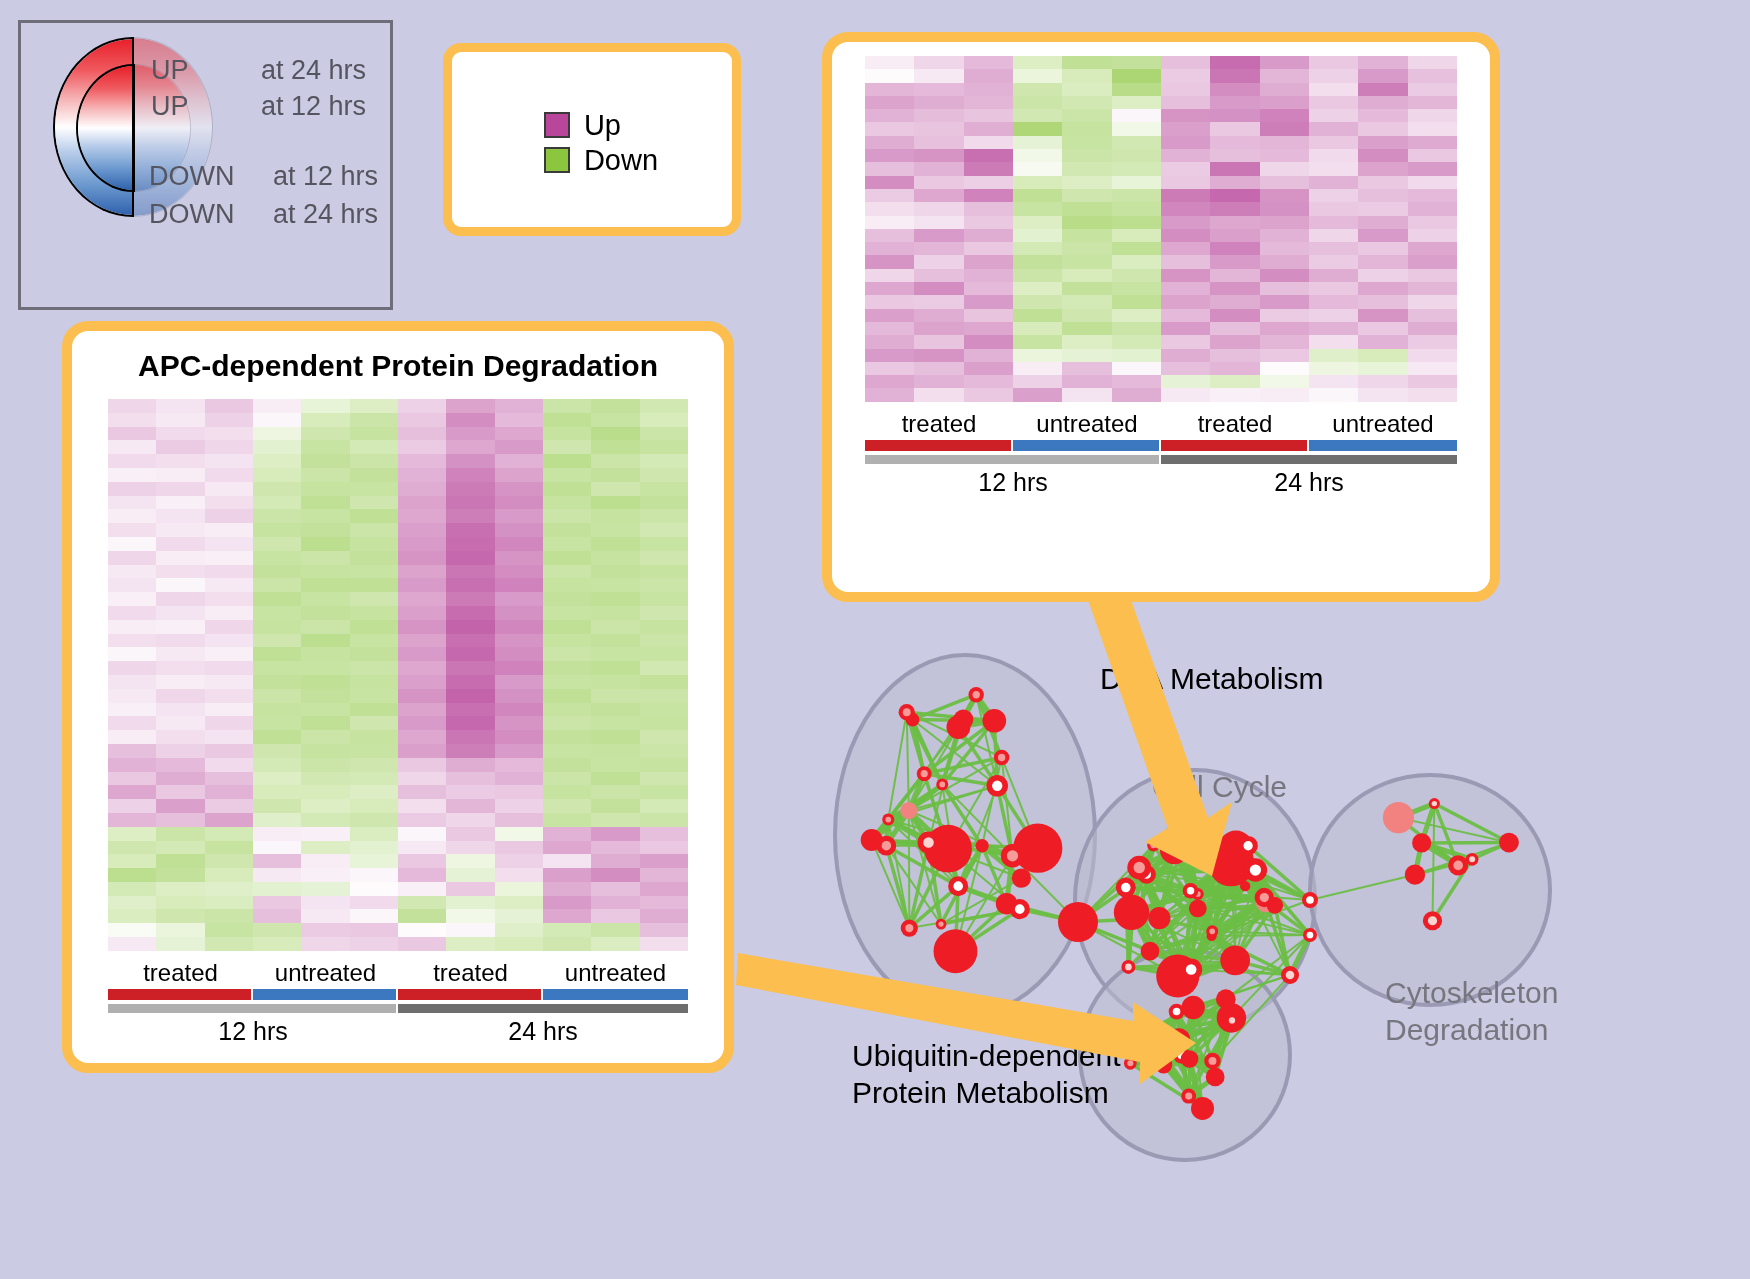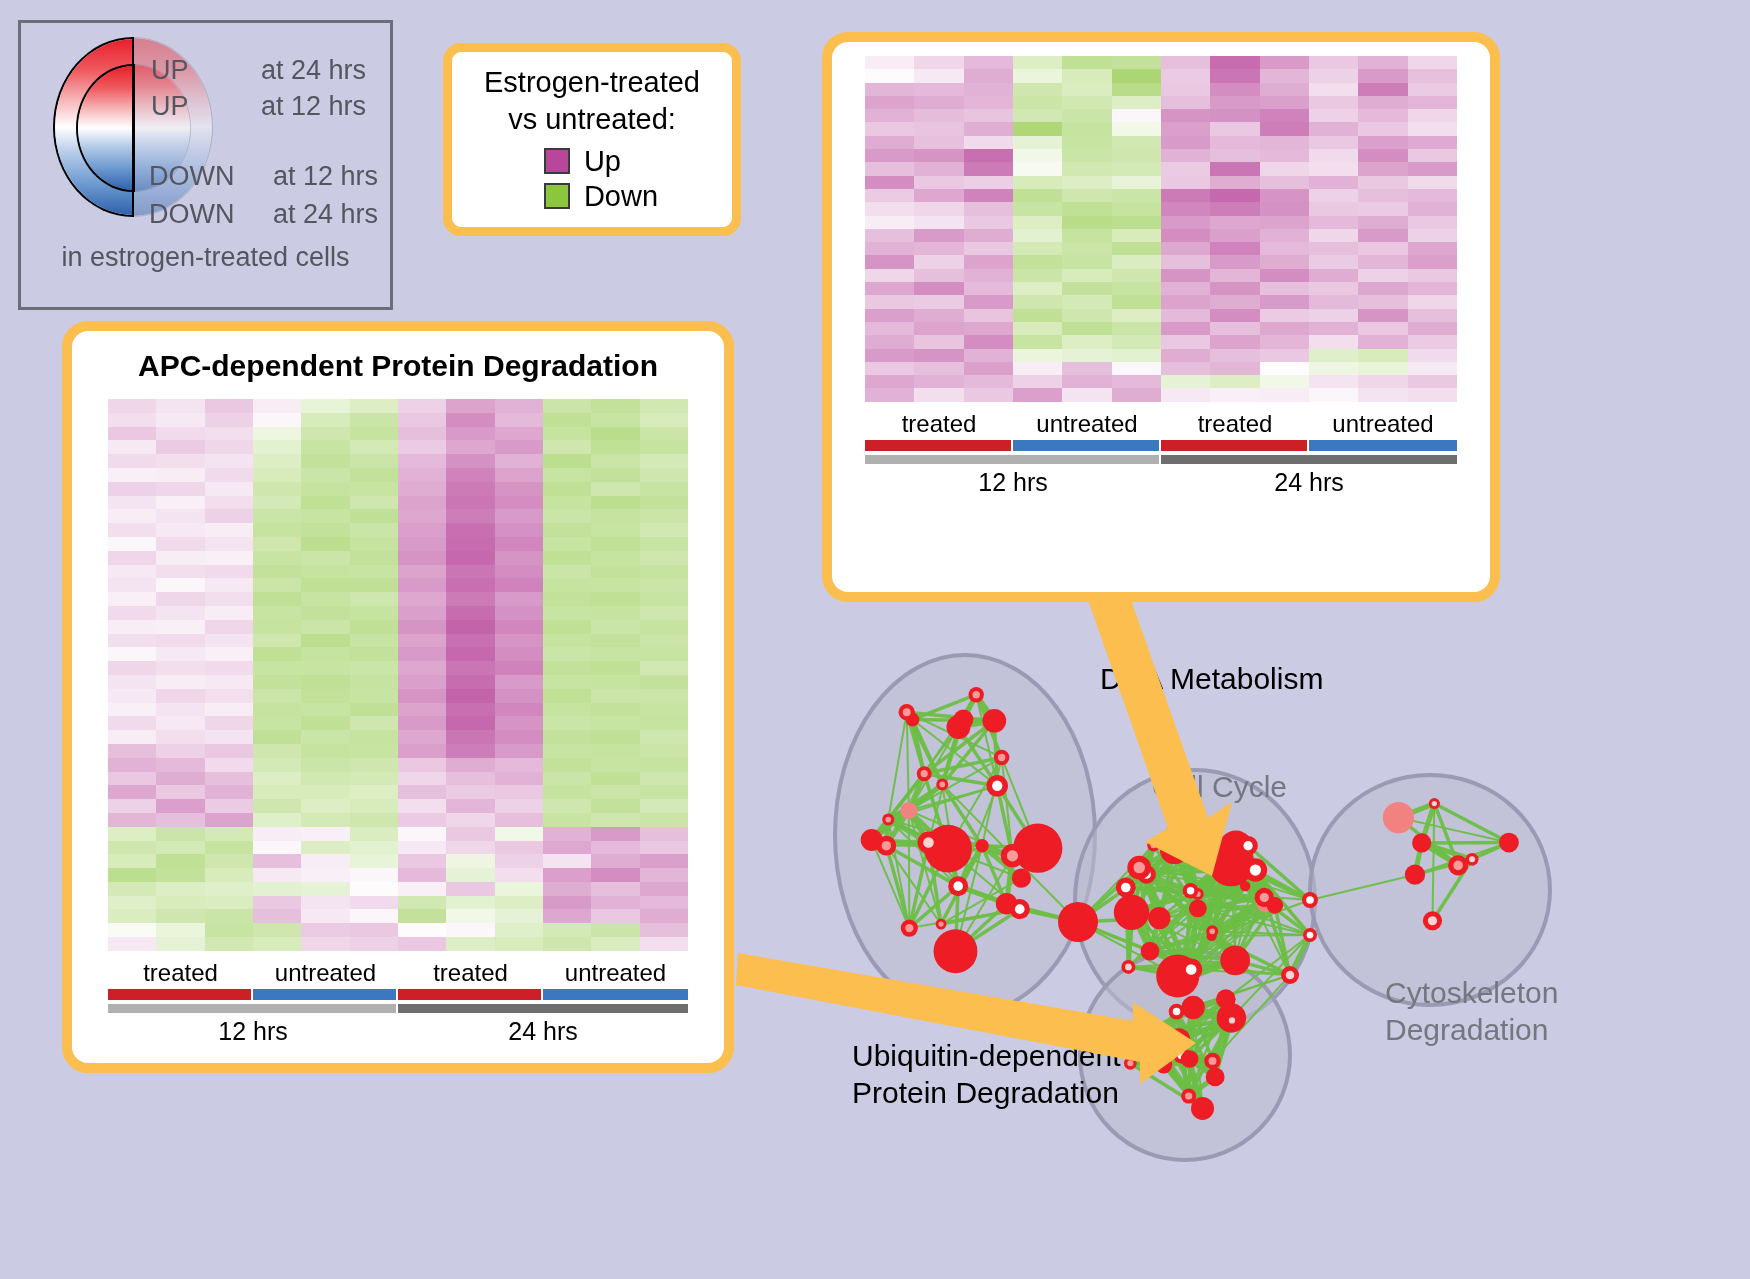--- a/index.html
+++ b/index.html
@@ -102,33 +102,28 @@
   <div class="lg-key" style="left:130px;top:68px;">UP</div>
   <div class="lg-time" style="left:240px;top:68px;color:#55555f;font-size:27px;">at 12 hrs</div>
 
   <div class="lg-key" style="left:128px;top:138px;">DOWN</div>
   <div class="lg-time" style="left:252px;top:138px;color:#55555f;font-size:27px;">at 12 hrs</div>
 
   <div class="lg-key" style="left:128px;top:176px;">DOWN</div>
   <div class="lg-time" style="left:252px;top:176px;color:#55555f;font-size:27px;">at 24 hrs</div>
 
   <div id="lg-bottom">
-    <div>in estrogen-treated cells</div>
   </div>
 </div>
 
 <style>
   .lg-key{color:#55555f;font-size:27px;}
 </style>
 
 <div class="abs" id="updown-legend">
-  <div class="hdr">
-    <div>Estrogen-treated</div>
-    <div>vs untreated:</div>
-  </div>
   <div class="items">
     <div class="ud-item">
       <span class="sw" id="sw-up" style="background: rgb(184, 71, 155);"></span>
       <span class="ud-lab">Up</span>
     </div>
     <div class="ud-item">
       <span class="sw" id="sw-down" style="background: rgb(140, 198, 62);"></span>
       <span class="ud-lab">Down</span>
     </div>
   </div>
@@ -1543,21 +1538,21 @@
     </svg>
 
   <div class="clabel dark" style="left:310px;top:62px;">DNA Metabolism</div>
   <div class="clabel grey" style="left:362px;top:170px;">Cell Cycle</div>
   <div class="clabel grey" style="left:595px;top:375px;line-height:1.22;">
     <div>Cytoskeleton</div>
     <div>Degradation</div>
   </div>
   <div class="clabel dark" style="left:62px;top:438px;line-height:1.22;">
     <div>Ubiquitin-dependent</div>
-    <div>Protein Degradation</div>
+    <div>Protein Metabolism</div>
   </div>
 </div>
 
 <svg class="abs" style="left:0;top:0;pointer-events:none;" width="1750" height="1279">
 
   <polygon fill="#fcbe4e" points="1088,600 1131,600 1208,818 1232,802 1212,876 1145,842 1168,828"></polygon>
 
   <polygon fill="#fcbe4e" points="738,953 1133,1021 1133,1002 1196,1043 1140,1084 1140,1062 736,985"></polygon>
 </svg>
 

